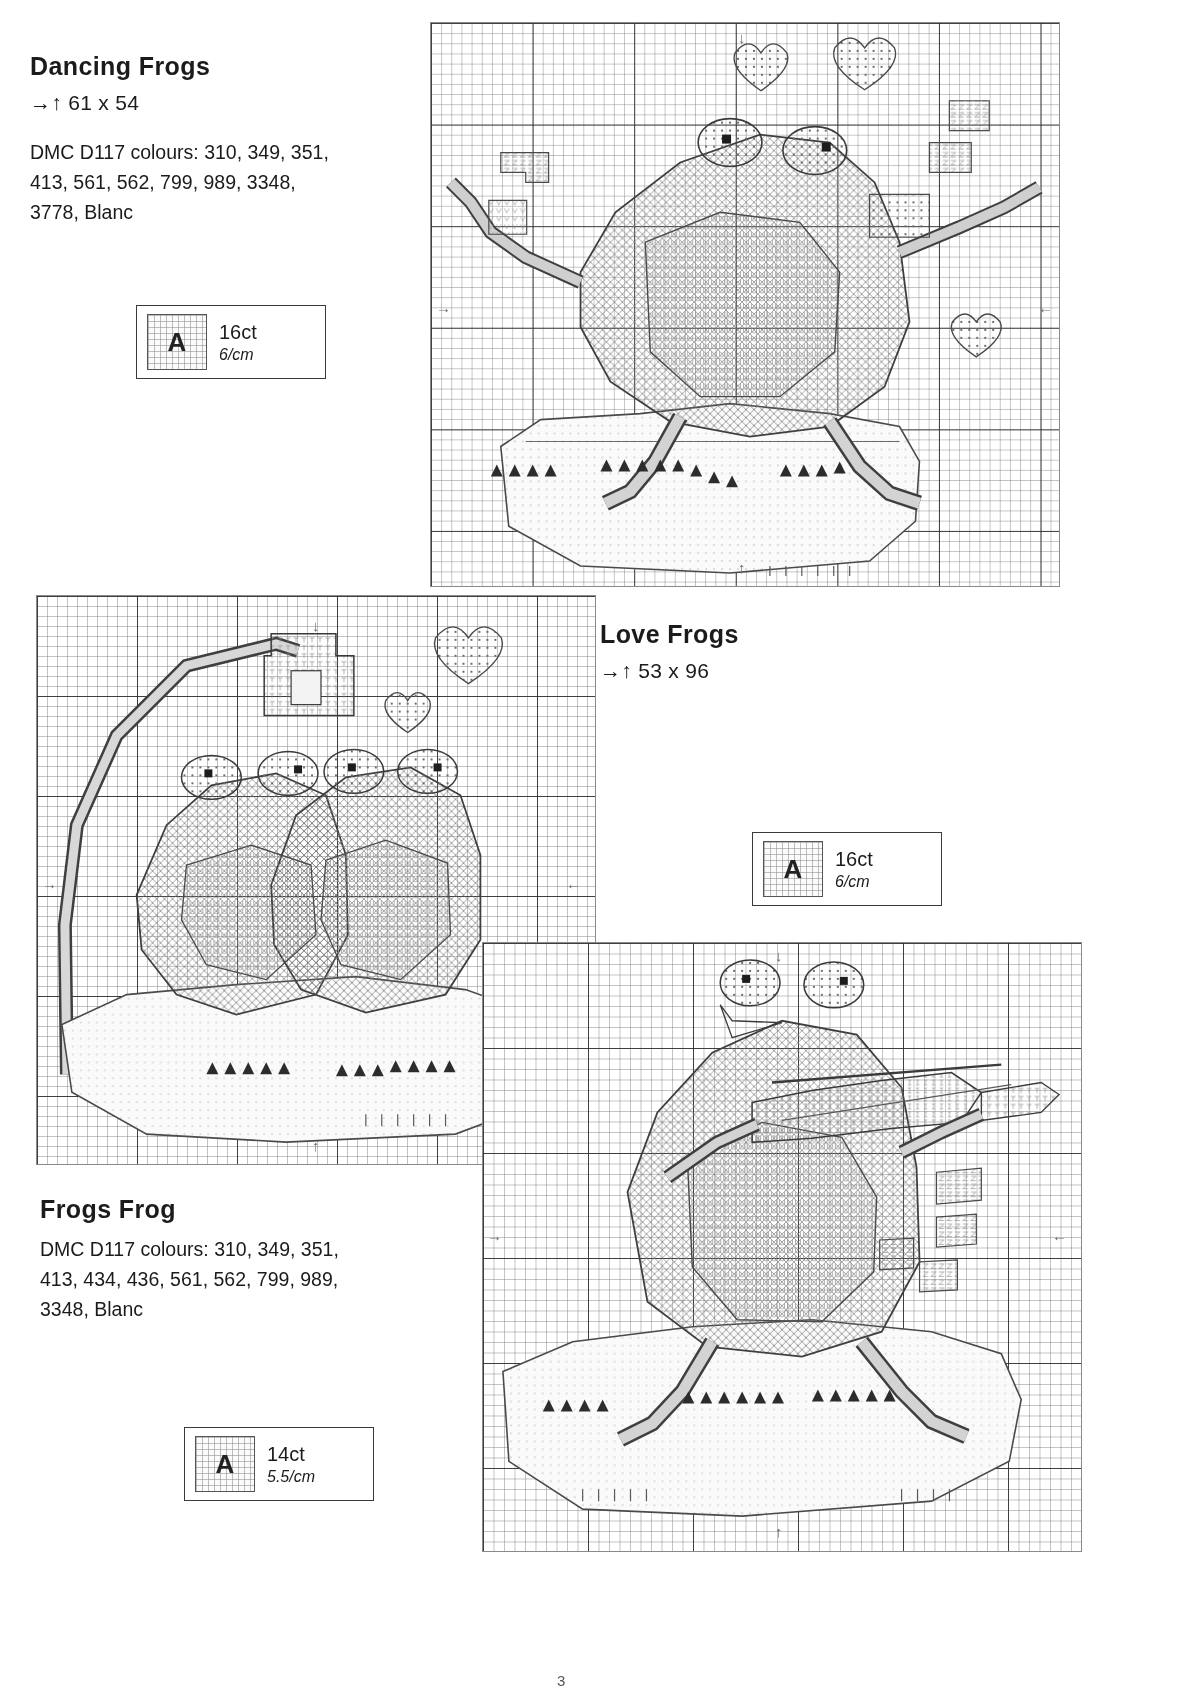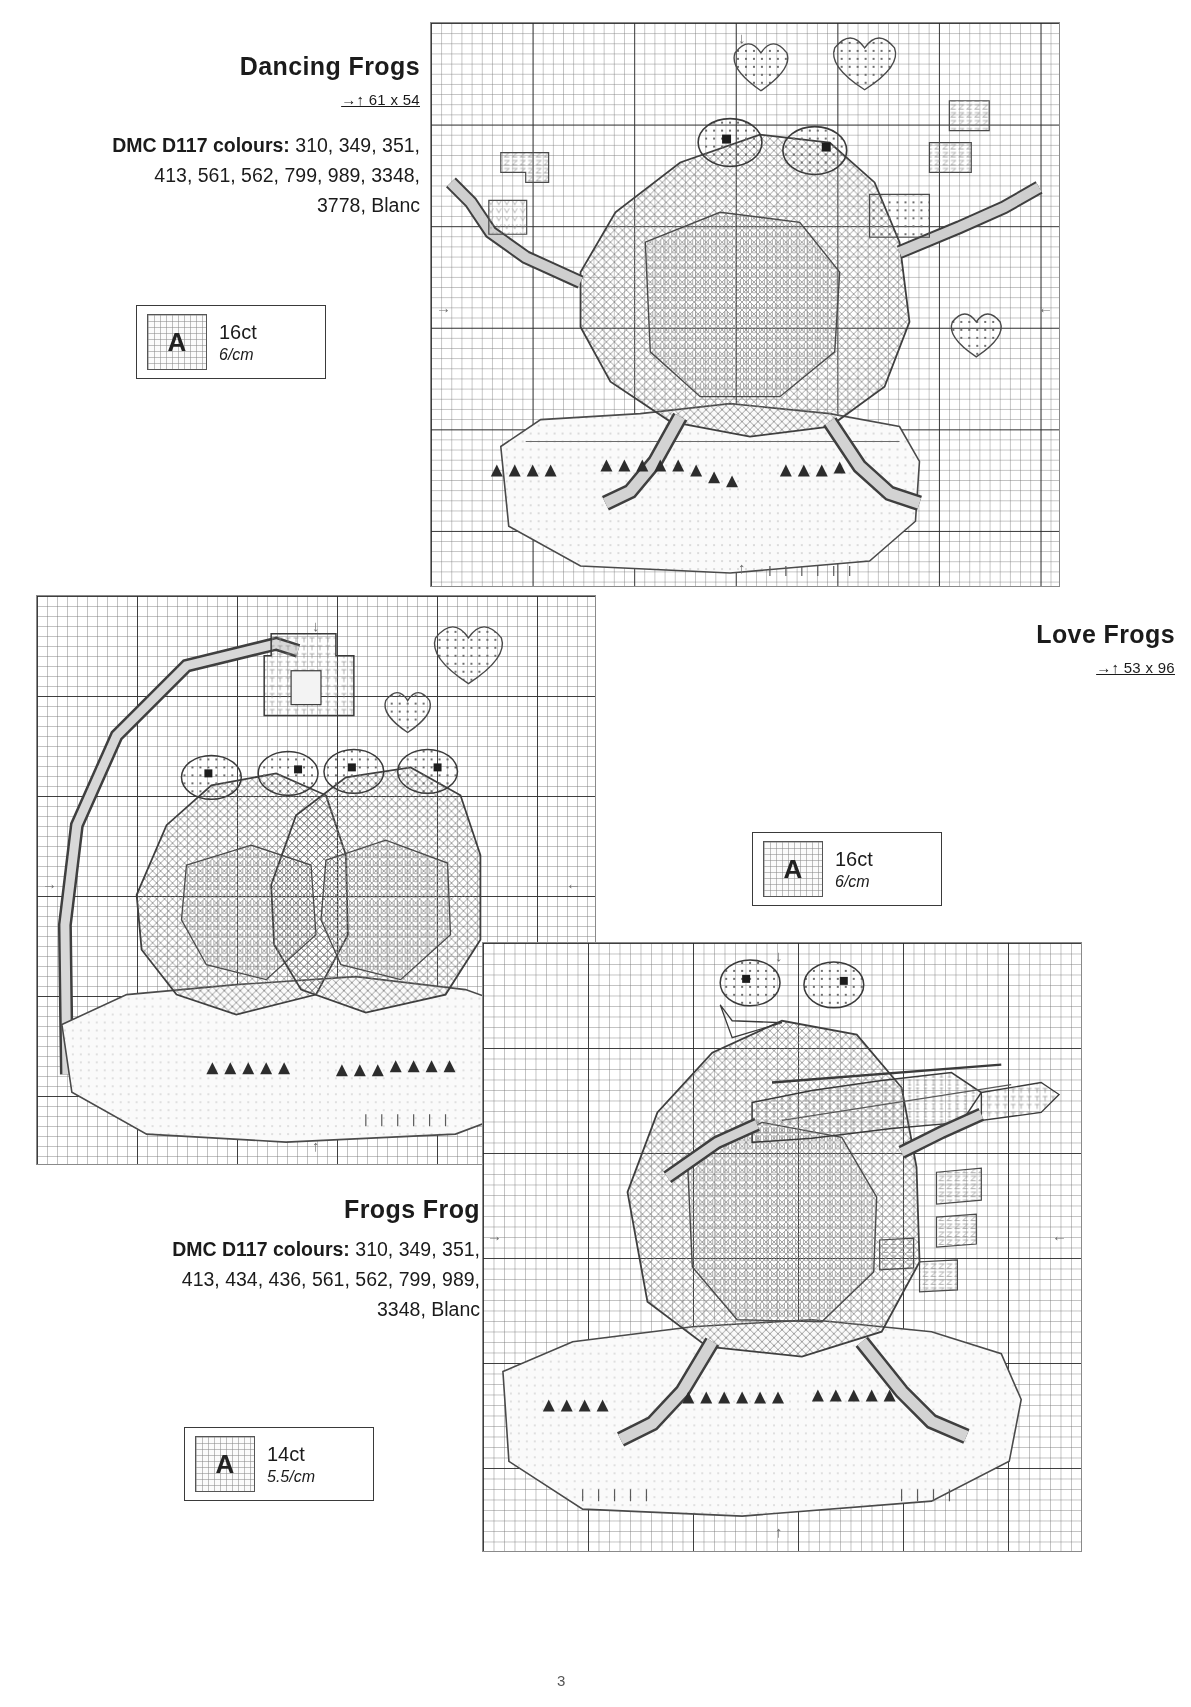--- a/index.html
+++ b/index.html
@@ -45,40 +45,39 @@
   }
   .motif {
     position: absolute;
     inset: 0;
   }
   .motif svg { display: block; width: 100%; height: 100%; }
 
   
   .text-block {
     position: absolute;
-    text-align: right;
+    text-align: left;
   }
   .chart-title {
     font-size: 25px;
     font-weight: bold;
     letter-spacing: .4px;
     margin: 0 0 10px 0;
   }
   .chart-size {
-    font-size: 15px;
+    font-size: 21px;
     margin: 10px 0 22px 0;
     letter-spacing: .3px;
-    text-decoration: underline;
   }
   .chart-colours {
     font-size: 19.5px;
     line-height: 1.55;
     margin: 0;
   }
-  .chart-colours .lbl { font-weight: bold; }
+  .chart-colours .lbl { font-weight: normal; }
 
   
   .fabric-box {
     position: absolute;
     border: 1px solid #3a3a3a;
     background: #fff;
     display: flex;
     align-items: center;
     box-sizing: border-box;
     padding: 8px 10px;

